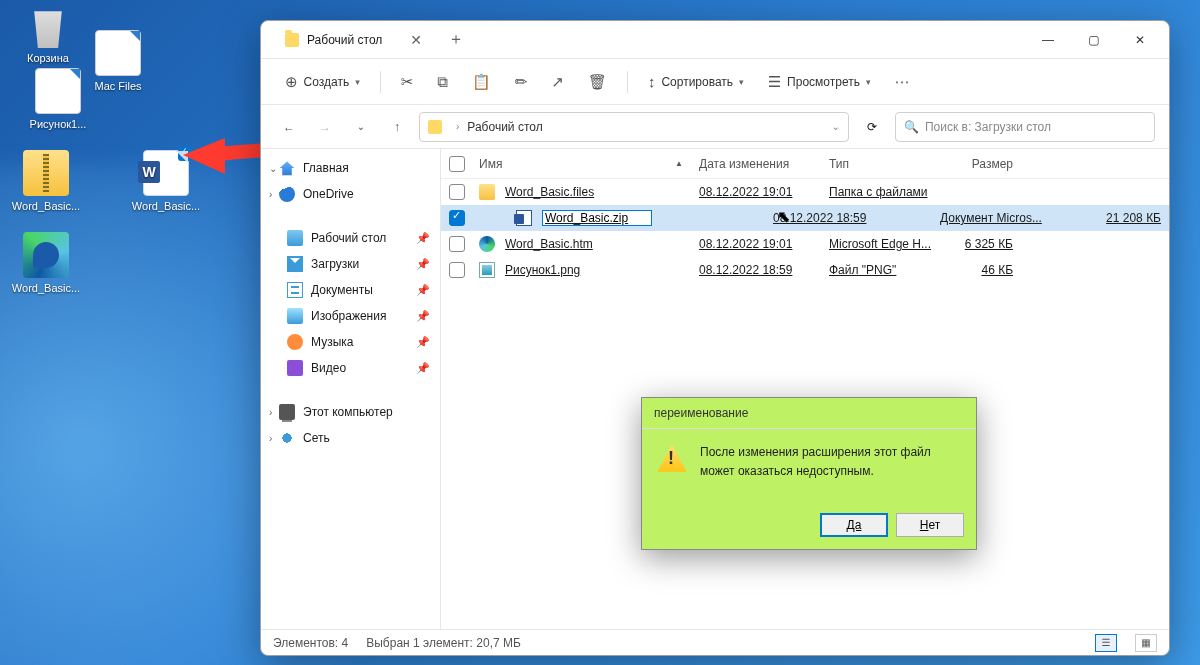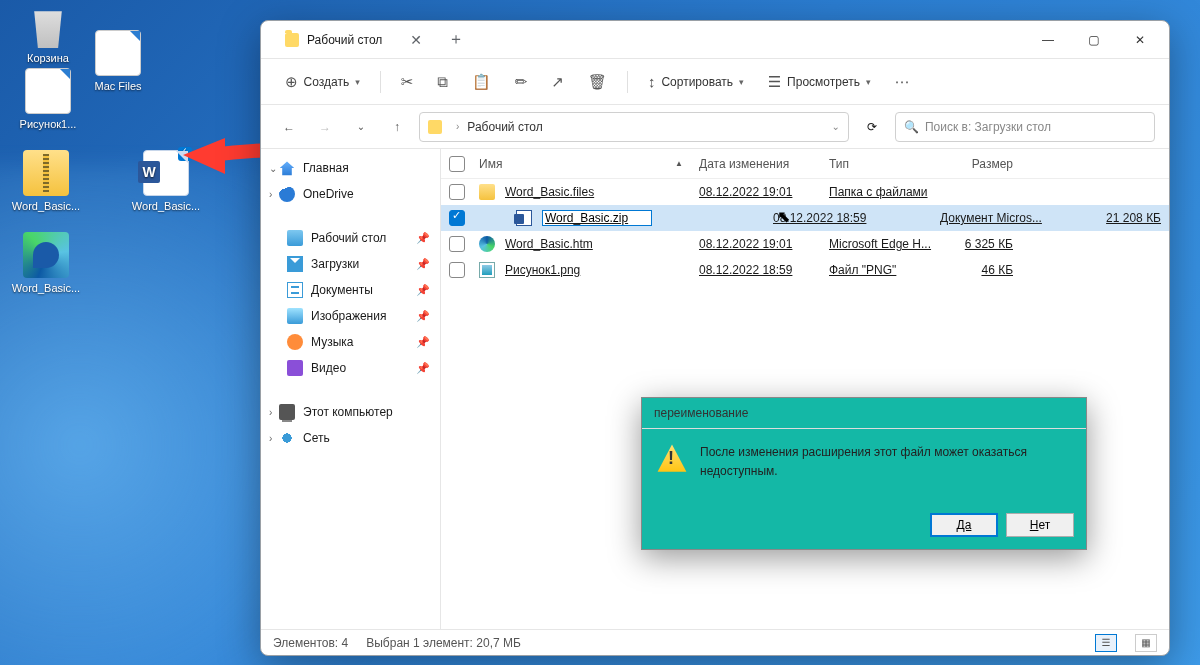--- a/index.html
+++ b/index.html
@@ -101,21 +101,21 @@
   .fi-folder{background:linear-gradient(#ffe08a,#f5c23e);border-radius:2px;}
   .fi-word{background:#fff;border:1px solid #2b579a;position:relative;}
   .fi-word::after{content:'';position:absolute;left:-3px;top:3px;width:10px;height:10px;background:#2b579a;border-radius:1px;}
   .fi-edge{background:conic-gradient(#0c59a4,#49d668,#59c3e3,#0c59a4);border-radius:50%;}
   .fi-png{background:#fff;border:1px solid #7aa;position:relative;}
   .fi-png::after{content:'';position:absolute;inset:2px;background:linear-gradient(#8ecae6,#219ebc);}
   .rename-input{border:1px solid #0078d4;padding:0 2px;font-size:12px;font-family:inherit;background:#fff;width:110px;}
   .cursor{position:absolute;font-size:16px;color:#000;pointer-events:none;}
 
   
-  .dialog{position:absolute;left:200px;top:248px;width:446px;background:#14b8a6;border:1px solid #888;box-shadow:0 8px 30px rgba(0,0,0,.4);font-size:12px;}
+  .dialog{position:absolute;left:200px;top:248px;width:336px;background:#bef264;border:1px solid #888;box-shadow:0 8px 30px rgba(0,0,0,.4);font-size:12px;}
   .dialog .dtitle{padding:8px 12px;border-bottom:1px solid #ddd;color:#333;}
   .dialog .dbody{padding:14px 14px 14px 14px;display:flex;gap:12px;}
   .dialog .warn{width:32px;height:32px;flex:none;background:linear-gradient(#ffe27a,#ffc107);clip-path:polygon(50% 5%,95% 90%,5% 90%);position:relative;}
   .dialog .warn::after{content:'!';position:absolute;left:12px;top:5px;font-weight:bold;color:#333;font-size:18px;}
   .dialog .dtext{line-height:1.6;color:#222;}
   .dialog .dactions{padding:8px 12px 12px;display:flex;gap:8px;justify-content:flex-end;}
   .dialog .dbtn{min-width:68px;padding:3px 10px;border:1px solid #adadad;background:#f0f0f0;cursor:pointer;font-size:12px;}
   .dialog .dbtn.primary{border:2px solid #0078d4;}
   .dialog .dbtn u{text-decoration:underline;}
 
@@ -133,21 +133,21 @@
 
 <div id="desktop-icons">
     <div class="desktop-icon" style="left: 12px; top: 2px;">
       <div class="ico ico-trash"></div>
       <div>Корзина</div>
     </div>
     <div class="desktop-icon" style="left: 82px; top: 2px; margin-top: 28px;">
       <div class="ico ico-generic"></div>
       <div>Mac Files</div>
     </div>
-    <div class="desktop-icon" style="left: 12px; top: 68px;">
+    <div class="desktop-icon" style="left: 22px; top: 68px;">
       <div class="ico ico-generic"></div>
       <div>Рисунок1...</div>
     </div>
     <div class="desktop-icon" style="left: 10px; top: 150px;">
       <div class="ico ico-folder-zip"></div>
       <div>Word_Basic...</div>
     </div>
     <div class="desktop-icon" style="left: 130px; top: 150px;">
       <div class="ico ico-word">
         <span class="badge"></span>

